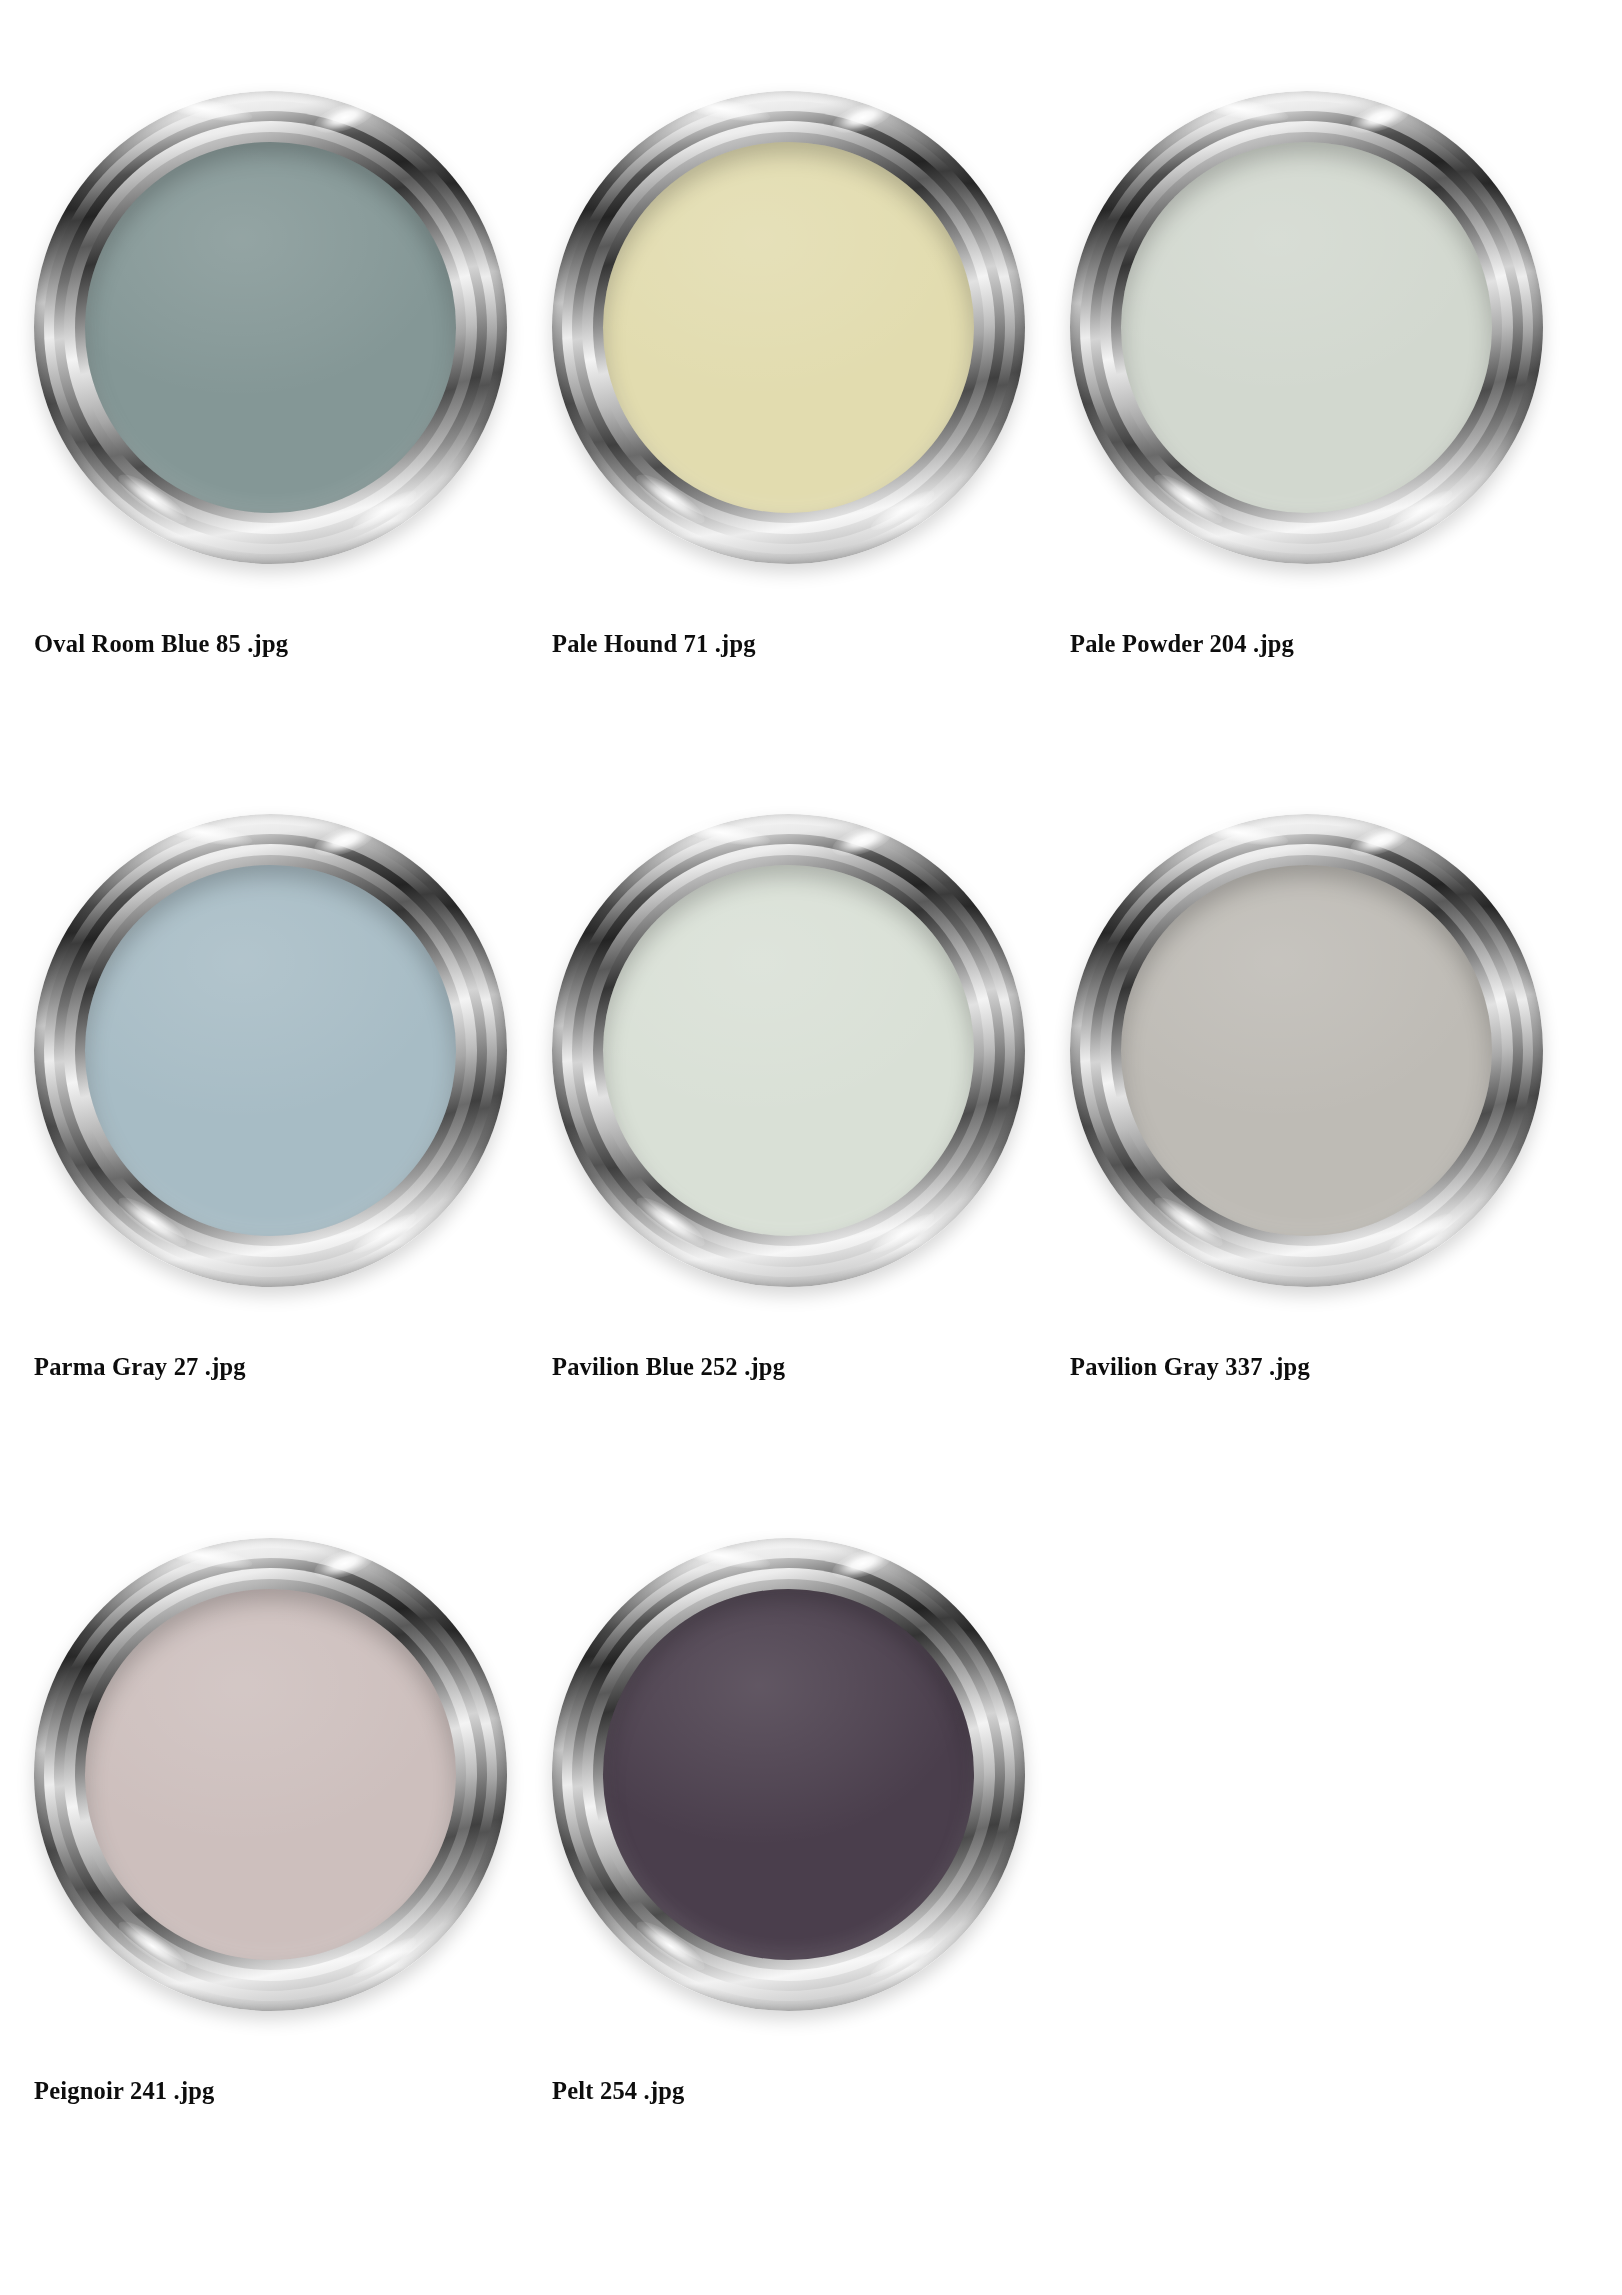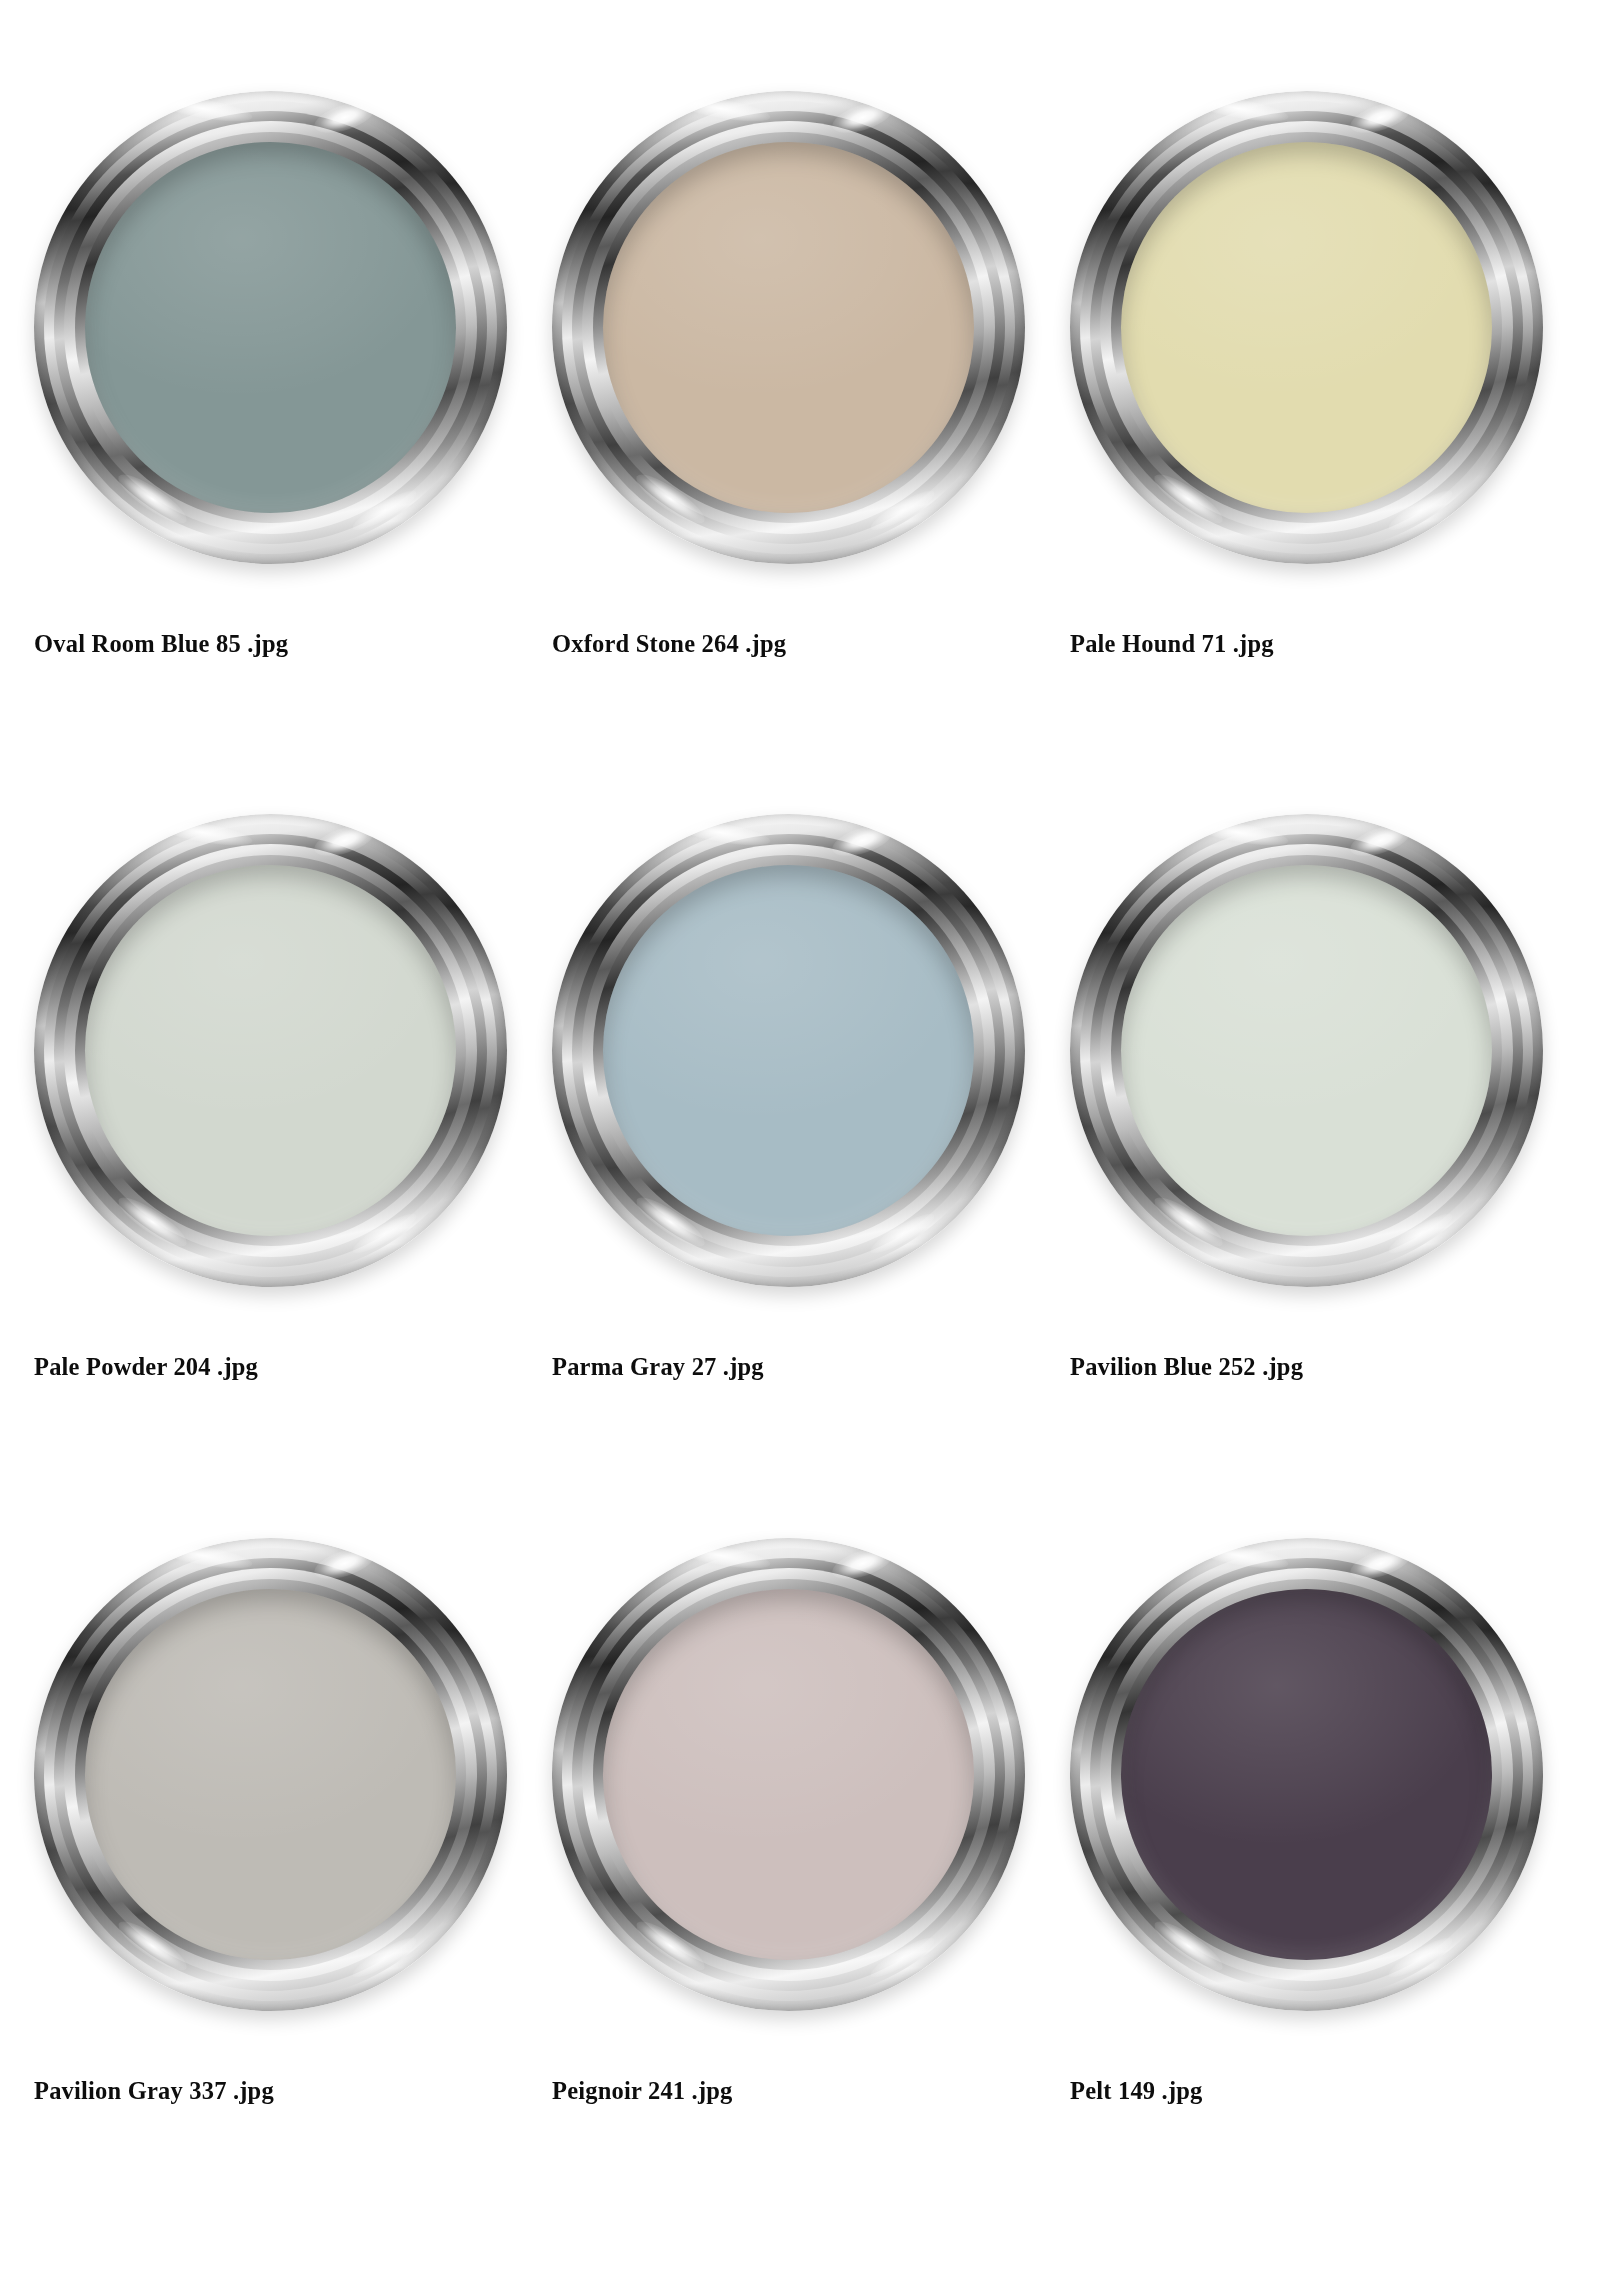--- a/index.html
+++ b/index.html
@@ -280,35 +280,20 @@
         <div class="rim-ring-d"></div>
         <div class="paint" style="background: rgb(132, 151, 150);"></div>
         <div class="glint-tl"></div>
         <div class="glint-tr"></div>
         <div class="glint-bl"></div>
         <div class="glint-br"></div>
       </div>
       <div class="caption">Oval Room Blue 85 .jpg</div>
     </div>
 
-    <div class="cell">
-      <div class="can">
-        <div class="rim-outer"></div>
-        <div class="rim-ring-a"></div>
-        <div class="rim-ring-b"></div>
-        <div class="rim-ring-c"></div>
-        <div class="rim-ring-d"></div>
-        <div class="paint" style="background: rgb(203, 184, 163);"></div>
-        <div class="glint-tl"></div>
-        <div class="glint-tr"></div>
-        <div class="glint-bl"></div>
-        <div class="glint-br"></div>
-      </div>
-      <div class="caption">Oxford Stone 264 .jpg</div>
-    </div>
 
     <div class="cell">
       <div class="can">
         <div class="rim-outer"></div>
         <div class="rim-ring-a"></div>
         <div class="rim-ring-b"></div>
         <div class="rim-ring-c"></div>
         <div class="rim-ring-d"></div>
         <div class="paint" style="background: rgb(226, 220, 175);"></div>
         <div class="glint-tl"></div>
@@ -405,18 +390,18 @@
         <div class="rim-ring-a"></div>
         <div class="rim-ring-b"></div>
         <div class="rim-ring-c"></div>
         <div class="rim-ring-d"></div>
         <div class="paint" style="background: rgb(74, 62, 76);"></div>
         <div class="glint-tl"></div>
         <div class="glint-tr"></div>
         <div class="glint-bl"></div>
         <div class="glint-br"></div>
       </div>
-      <div class="caption">Pelt 149 .jpg</div>
+      <div class="caption">Pelt 254 .jpg</div>
     </div>
 
   </div>
 </div>
 
 
 </body></html>

